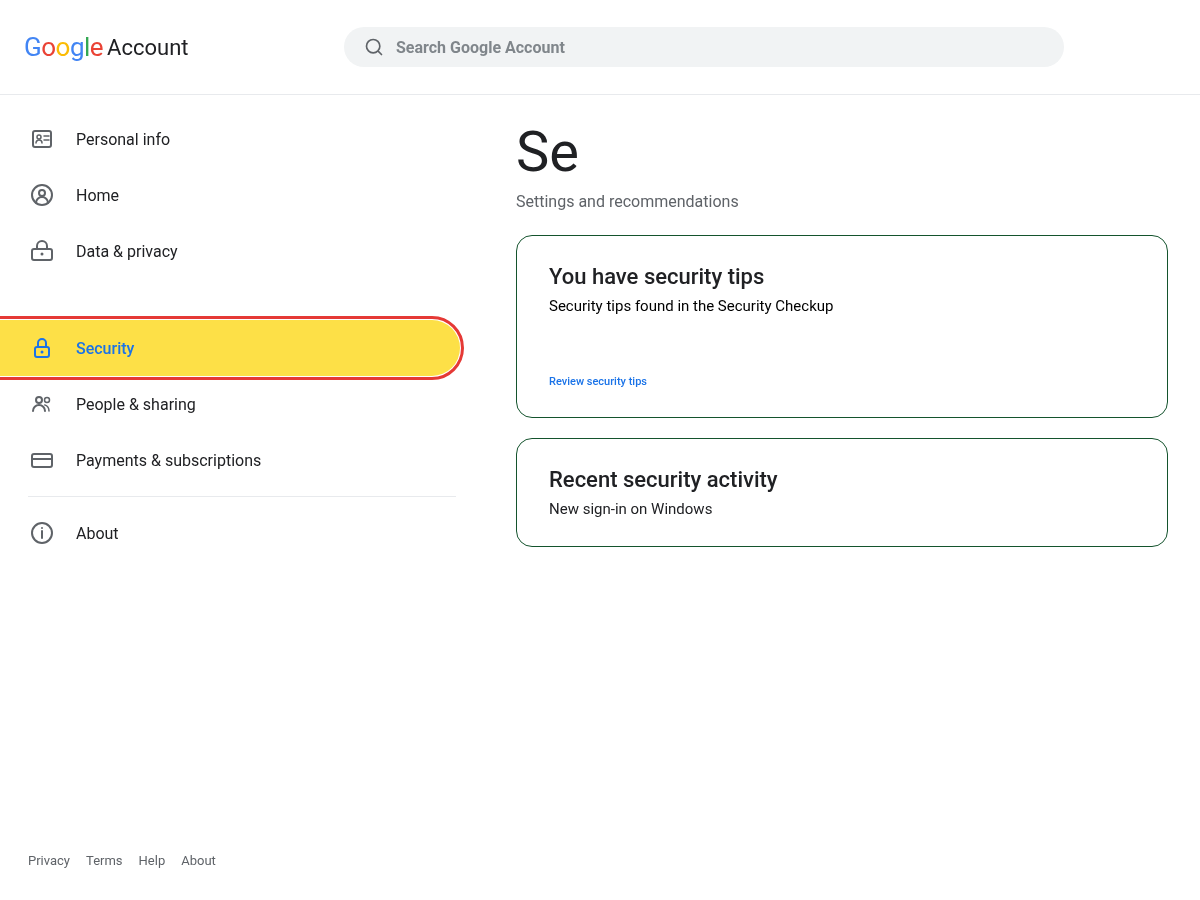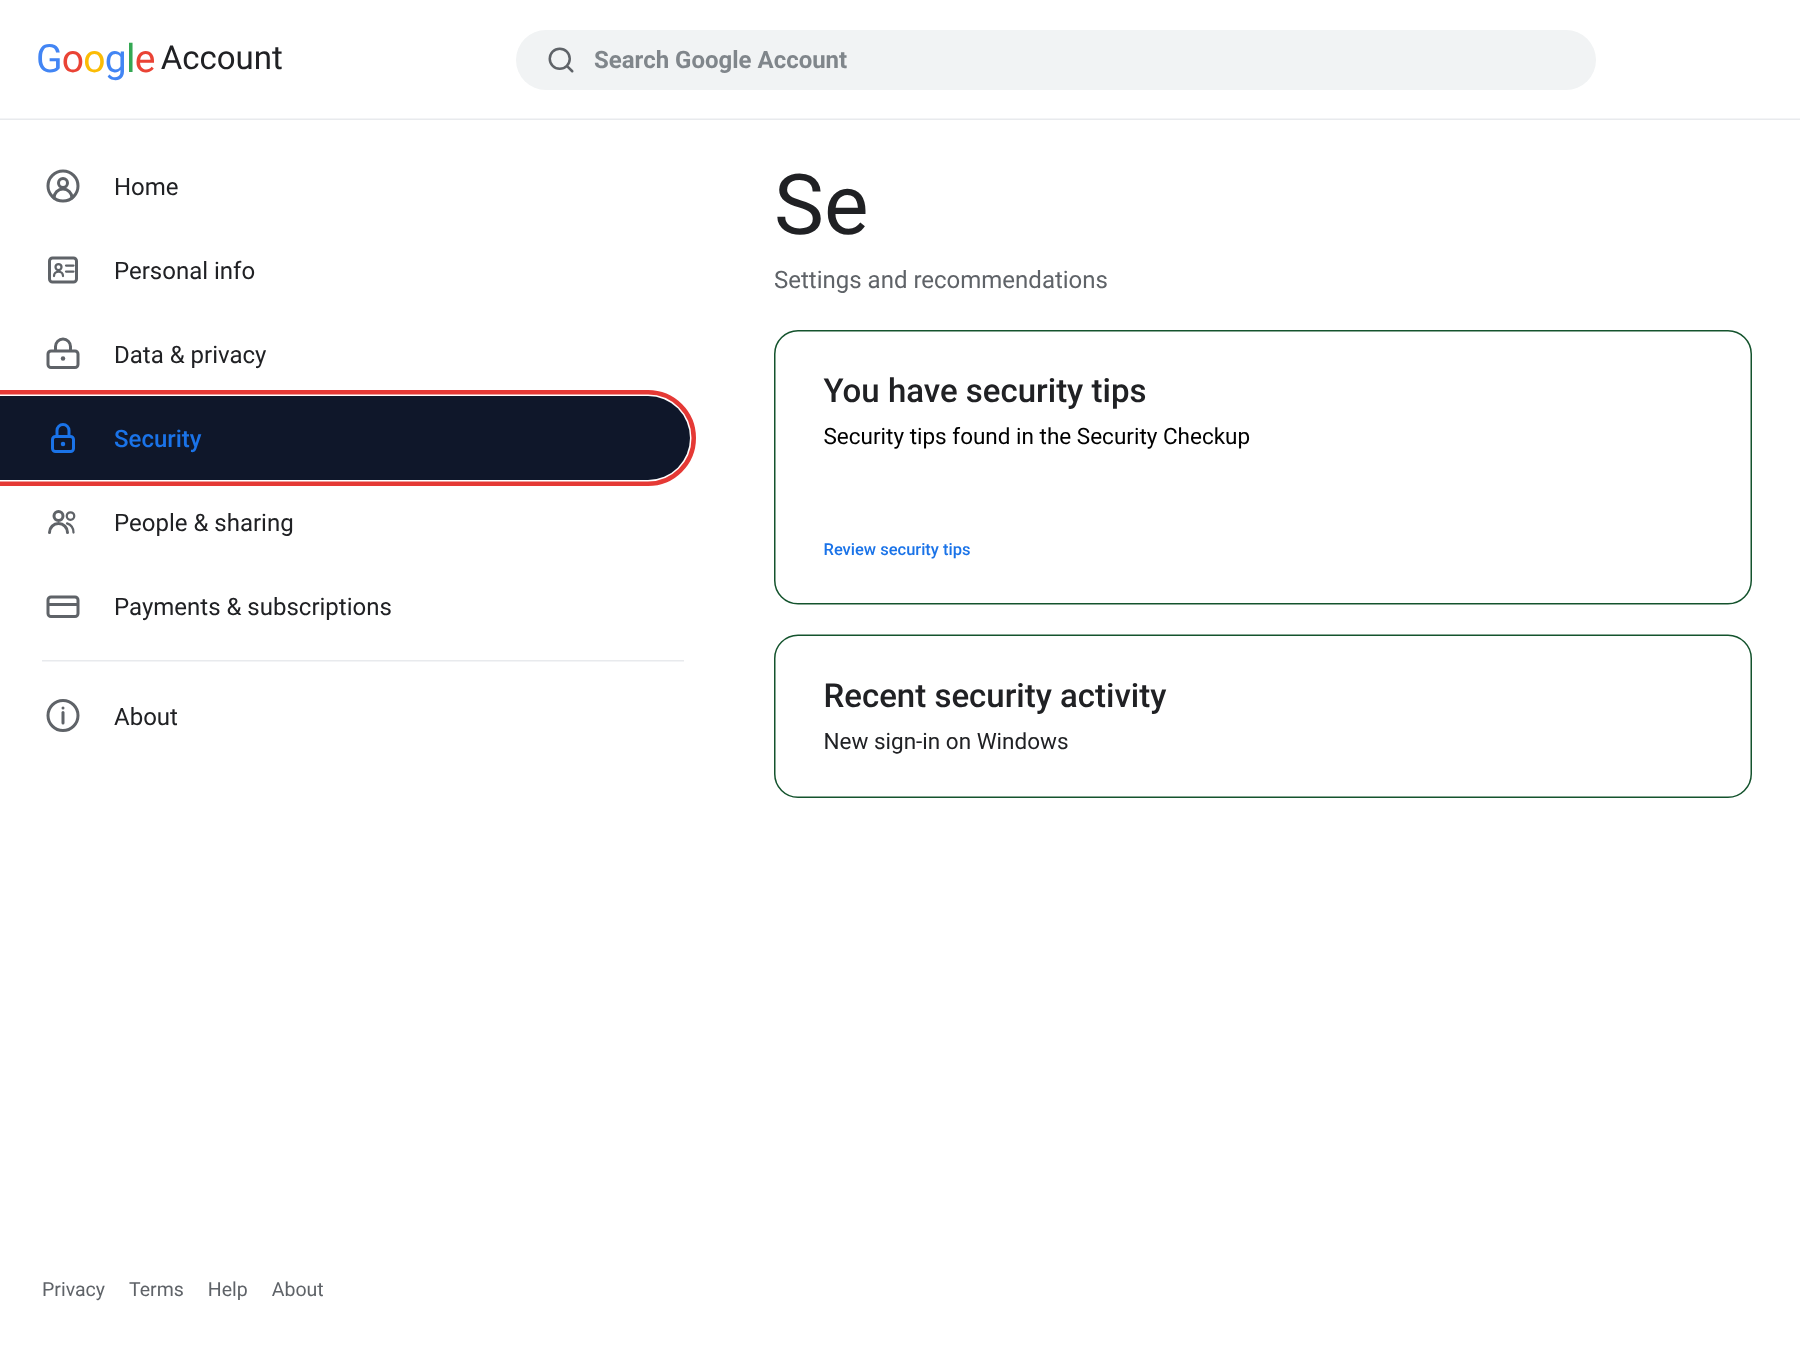--- a/index.html
+++ b/index.html
@@ -18,21 +18,21 @@
       flex-direction: column;
     }
 
     
     .header {
       display: flex;
       align-items: center;
       padding: 14px 24px;
       background: #fff;
       border-bottom: 1px solid #e8eaed;
-      height: 80px;
+      height: 95px;
       flex-shrink: 0;
     }
 
     .logo-area {
       display: flex;
       align-items: center;
       gap: 4px;
       min-width: 320px;
     }
 
@@ -105,25 +105,26 @@
       cursor: pointer;
       border-radius: 0 40px 40px 0;
       margin-right: 24px;
       font-size: 16px;
       color: #202124;
       font-weight: 400;
       transition: background 0.1s;
     }
 
     .nav-item.active {
-      background: #0f172a;
+      background: #fde047;
       font-weight: 500;
       color: #1a73e8;
       outline: 3px solid #e53935;
       outline-offset: 1px;
+      margin-top: 41px;
     }
 
     .nav-item.active .nav-label {
       color: #1a73e8;
     }
 
     .nav-icon {
       width: 28px;
       height: 28px;
       display: flex;
@@ -257,44 +258,44 @@
   </div>
 </div>
 
 <div class="main-layout">
 
   <nav class="sidebar">
 
     <div class="nav-item">
       <span class="nav-icon">
         <svg width="24" height="24" viewBox="0 0 24 24" fill="none">
-          <circle cx="12" cy="12" r="10" stroke="#5f6368" stroke-width="2"></circle>
-          <circle cx="12" cy="10" r="3" stroke="#5f6368" stroke-width="2"></circle>
-          <path d="M6 20c0-3.3 2.7-6 6-6s6 2.7 6 6" stroke="#5f6368" stroke-width="2" stroke-linecap="round"></path>
-        </svg>
-      </span>
-      <span class="nav-label">Home</span>
-    </div>
-
-    <div class="nav-item">
-      <span class="nav-icon">
-        <svg width="24" height="24" viewBox="0 0 24 24" fill="none">
           <rect x="3" y="4" width="18" height="16" rx="2" stroke="#5f6368" stroke-width="2"></rect>
           <circle cx="9" cy="10" r="2" stroke="#5f6368" stroke-width="1.5"></circle>
           <path d="M6 16c0-1.7 1.3-3 3-3s3 1.3 3 3" stroke="#5f6368" stroke-width="1.5" stroke-linecap="round"></path>
           <line x1="14" y1="9" x2="19" y2="9" stroke="#5f6368" stroke-width="1.5" stroke-linecap="round"></line>
           <line x1="14" y1="13" x2="19" y2="13" stroke="#5f6368" stroke-width="1.5" stroke-linecap="round"></line>
         </svg>
       </span>
       <span class="nav-label">Personal info</span>
     </div>
 
     <div class="nav-item">
       <span class="nav-icon">
         <svg width="24" height="24" viewBox="0 0 24 24" fill="none">
+          <circle cx="12" cy="12" r="10" stroke="#5f6368" stroke-width="2"></circle>
+          <circle cx="12" cy="10" r="3" stroke="#5f6368" stroke-width="2"></circle>
+          <path d="M6 20c0-3.3 2.7-6 6-6s6 2.7 6 6" stroke="#5f6368" stroke-width="2" stroke-linecap="round"></path>
+        </svg>
+      </span>
+      <span class="nav-label">Home</span>
+    </div>
+
+    <div class="nav-item">
+      <span class="nav-icon">
+        <svg width="24" height="24" viewBox="0 0 24 24" fill="none">
           <rect x="2" y="10" width="20" height="11" rx="2" stroke="#5f6368" stroke-width="2"></rect>
           <path d="M17 10V7a5 5 0 0 0-10 0v3" stroke="#5f6368" stroke-width="2"></path>
           <circle cx="12" cy="15" r="1.5" fill="#5f6368"></circle>
         </svg>
       </span>
       <span class="nav-label">Data &amp; privacy</span>
     </div>
 
     <div class="nav-item active">
       <span class="nav-icon">

